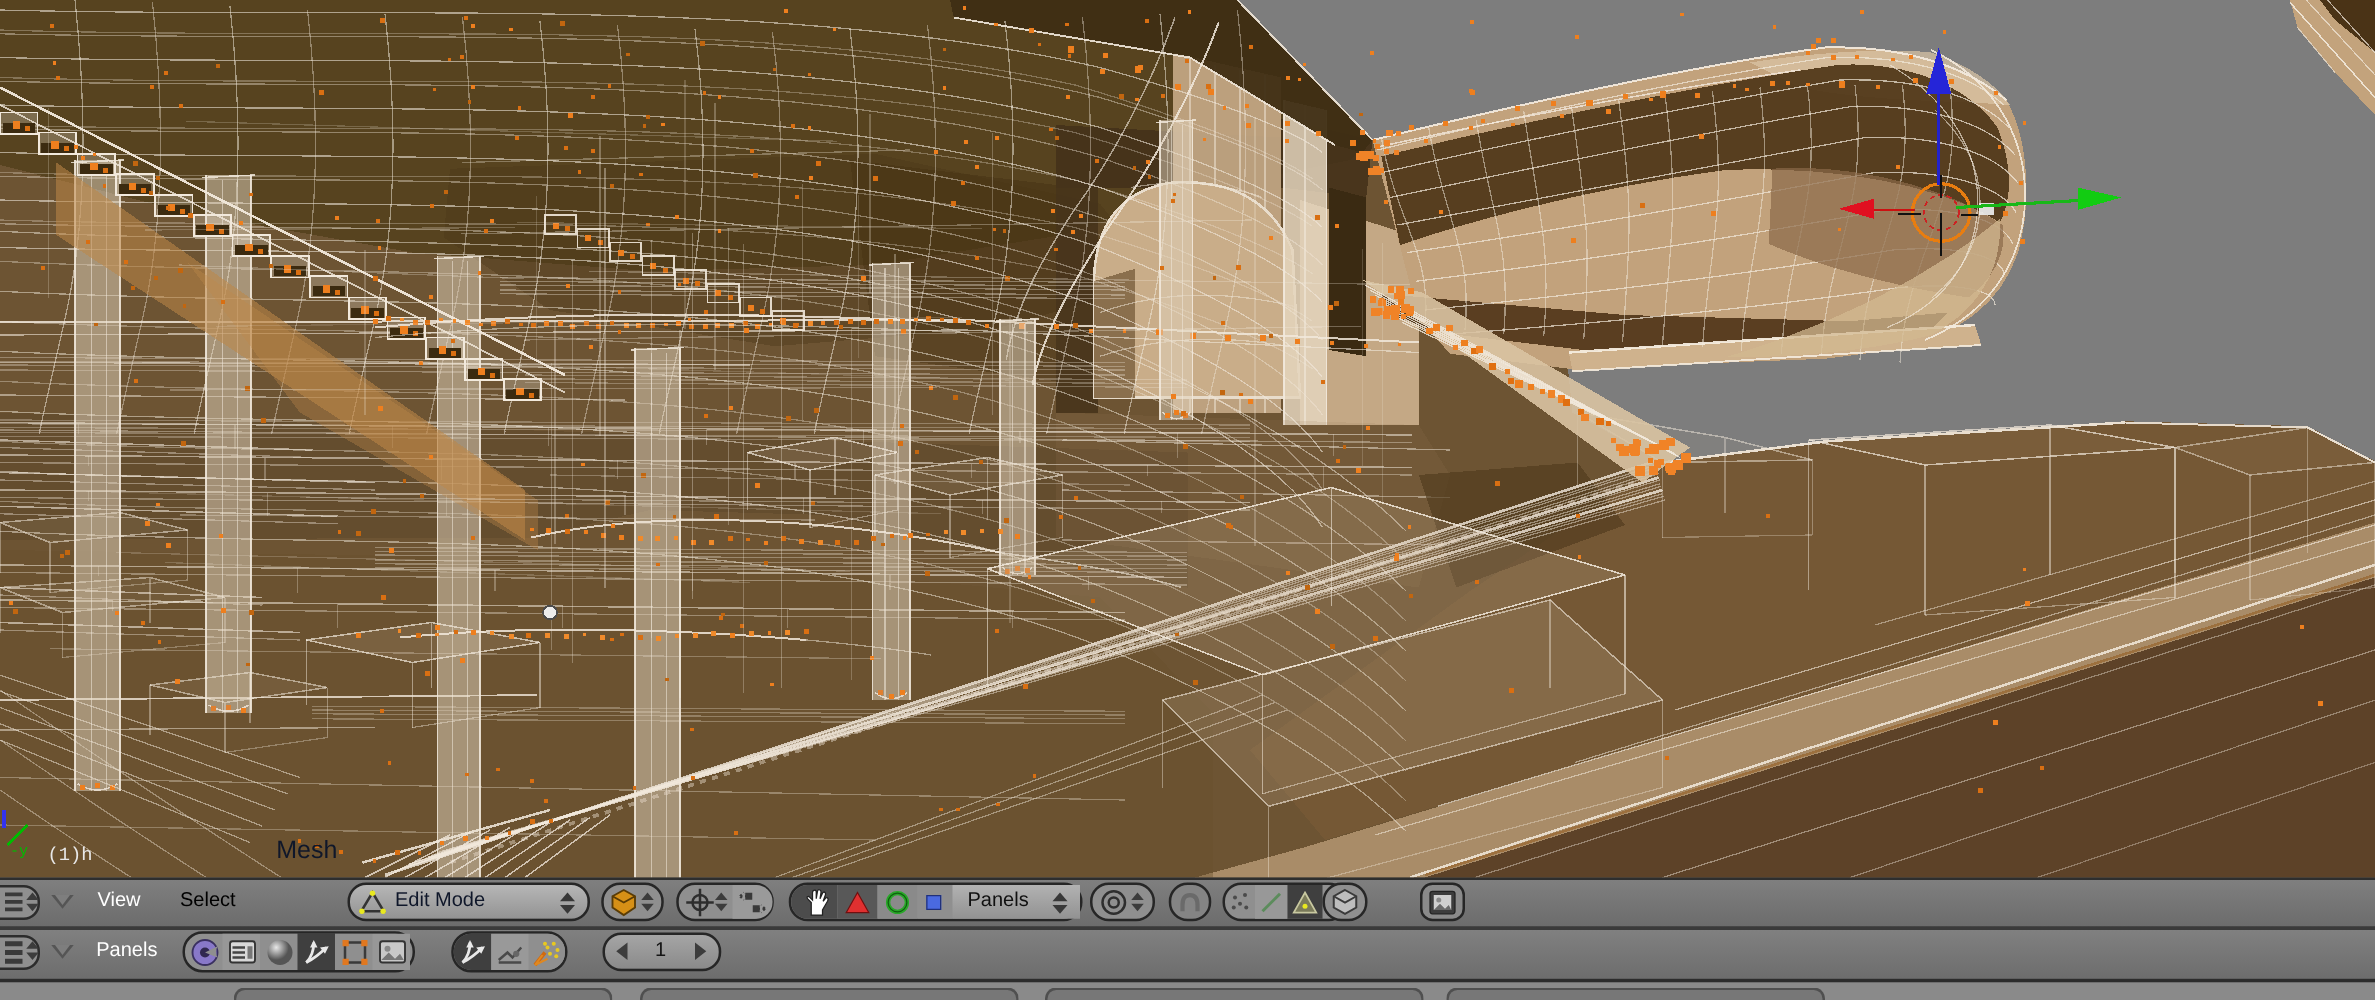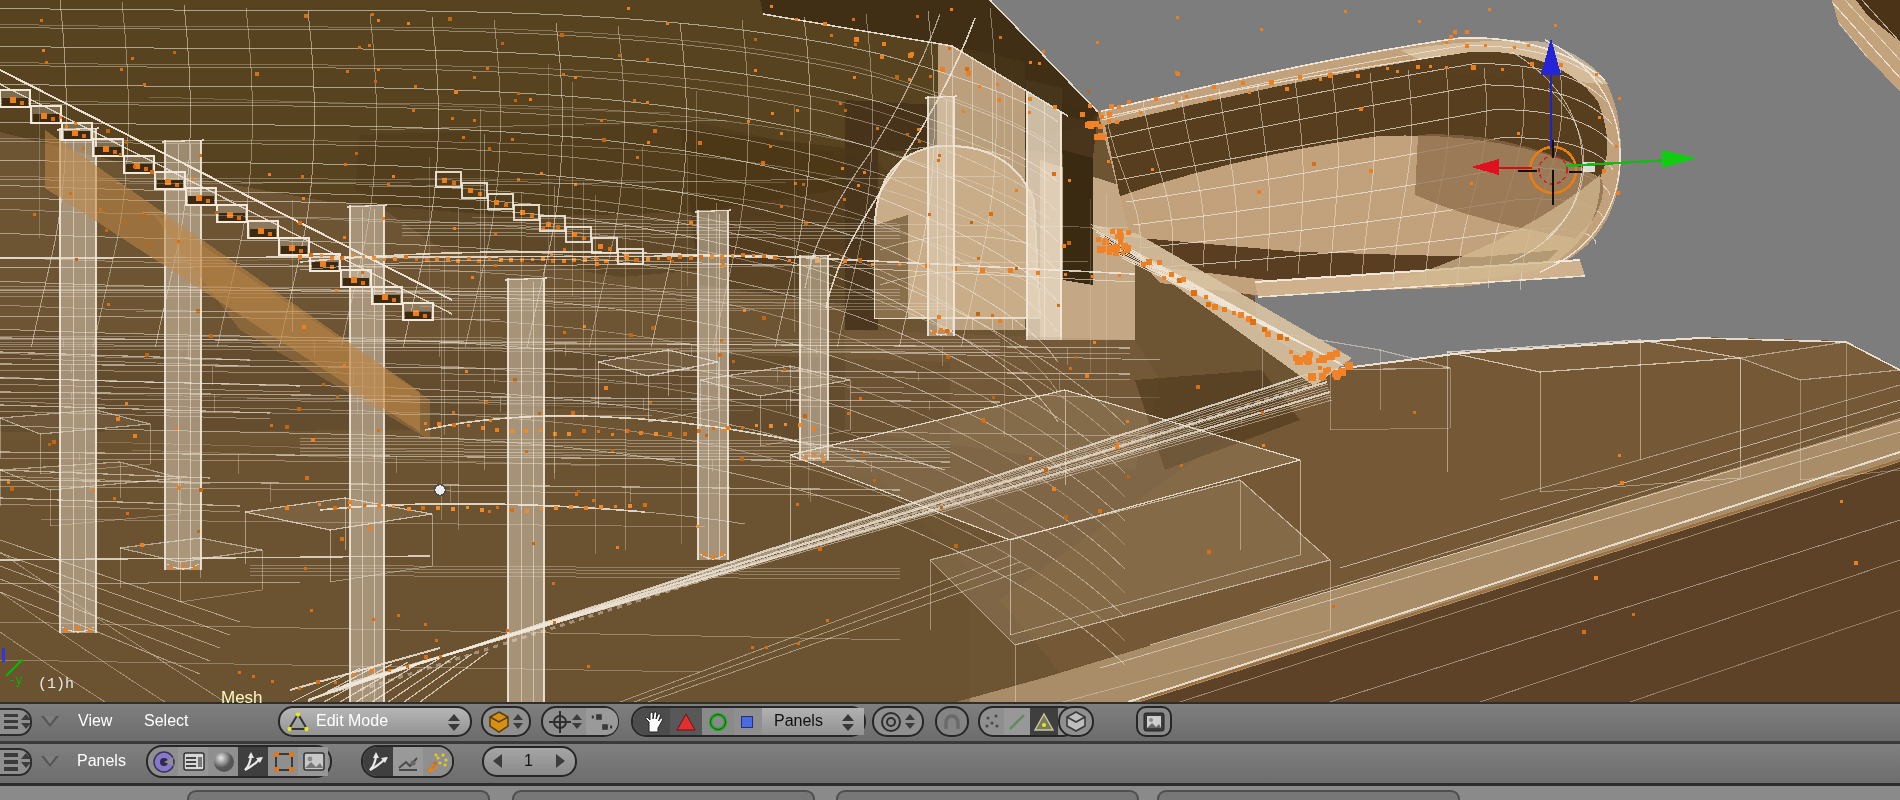--- a/index.html
+++ b/index.html
@@ -1178,30 +1178,30 @@
 <div style="position:absolute;left:0;top:704px;width:1900px;height:39px;background:linear-gradient(#7f7f7f,#6b6b6b)"></div>
 <div style="position:absolute;left:-14px;top:708px;width:46px;height:28px;background:#8f8f8f;border:2px solid #2c2c2c;border-radius:13px"></div>
 <div style="position:absolute;left:4px;top:714px;width:14px;height:3px;background:#3a3a3a"></div>
 <div style="position:absolute;left:4px;top:720px;width:14px;height:3px;background:#3a3a3a"></div>
 <div style="position:absolute;left:4px;top:726px;width:14px;height:3px;background:#3a3a3a"></div>
 <div style="position:absolute;left:21px;top:714px;width:0;height:0;border-left:5px solid transparent;border-right:5px solid transparent;border-bottom:6px solid #3c3c3c"></div>
 <div style="position:absolute;left:21px;top:723px;width:0;height:0;border-left:5px solid transparent;border-right:5px solid transparent;border-top:6px solid #3c3c3c"></div>
 <div style="position:absolute;left:41px;top:716px;width:0;height:0;border-left:9px solid transparent;border-right:9px solid transparent;border-top:11px solid #555;"></div>
 <div style="position:absolute;left:44px;top:716px;width:0;height:0;border-left:6px solid transparent;border-right:6px solid transparent;border-top:8px solid #7e7e7e;"></div>
 <div style="position:absolute;left:78px;top:712px;font-size:16px;color:#fff;">View</div>
-<div style="position:absolute;left:144px;top:712px;font-size:16px;color:#ffffff;">Select</div>
-<div style="position:absolute;left:221px;top:688px;font-size:17px;color:#fef9c3;">Mesh</div>
+<div style="position:absolute;left:144px;top:712px;font-size:16px;color:#000000;">Select</div>
+<div style="position:absolute;left:221px;top:669px;font-size:20px;color:#0f172a;">Mesh</div>
 <div style="position:absolute;left:278px;top:706px;width:194px;height:31px;background:linear-gradient(#b6b6b6,#939393);border:2px solid #262626;border-radius:15px"></div>
 <svg style="position:absolute;left:286px;top:711px" width="24" height="22">
     <polygon points="12,3 21,18 3,18" fill="none" stroke="#333" stroke-width="2"></polygon>
     <circle cx="12" cy="3.5" r="2.2" fill="#e8e820"></circle>
     <circle cx="3.5" cy="18" r="2.2" fill="#e8e820"></circle>
     <circle cx="20.5" cy="18" r="2.2" fill="#e8e820"></circle>
   </svg>
-<div style="position:absolute;left:316px;top:712px;font-size:16px;color:#ffffff;">Edit Mode</div>
+<div style="position:absolute;left:316px;top:712px;font-size:16px;color:#0f172a;">Edit Mode</div>
 <div style="position:absolute;left:448px;top:714px;width:0;height:0;border-left:6px solid transparent;border-right:6px solid transparent;border-bottom:7px solid #383838"></div>
 <div style="position:absolute;left:448px;top:724px;width:0;height:0;border-left:6px solid transparent;border-right:6px solid transparent;border-top:7px solid #383838"></div>
 <div style="position:absolute;left:481px;top:706px;width:50px;height:31px;background:#8f8f8f;border:2px solid #262626;border-radius:15px"></div>
 <svg style="position:absolute;left:487px;top:710px" width="24" height="24">
     <polygon points="12,2 21,7 21,16 12,22 3,16 3,7" fill="#d69016" stroke="#5a3c05" stroke-width="1.5"></polygon>
     <polyline points="3,7 12,12 21,7 M12,12 12,22" fill="none" stroke="#5a3c05" stroke-width="1.5"></polyline>
   </svg>
 <div style="position:absolute;left:513px;top:714px;width:0;height:0;border-left:5px solid transparent;border-right:5px solid transparent;border-bottom:6px solid #3c3c3c"></div>
 <div style="position:absolute;left:513px;top:723px;width:0;height:0;border-left:5px solid transparent;border-right:5px solid transparent;border-top:6px solid #3c3c3c"></div>
 <div style="position:absolute;left:541px;top:706px;width:78px;height:31px;background:#8f8f8f;border:2px solid #262626;border-radius:15px"></div>

